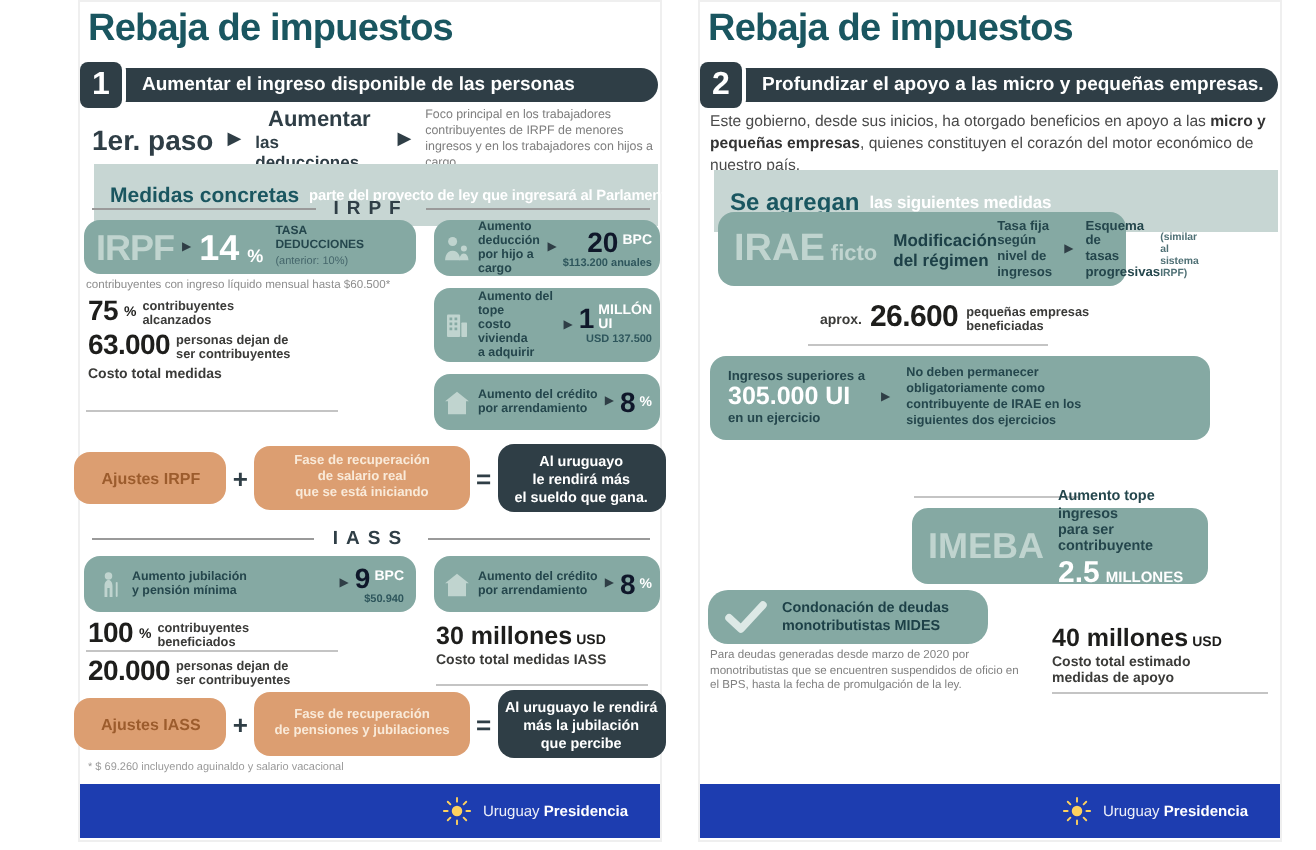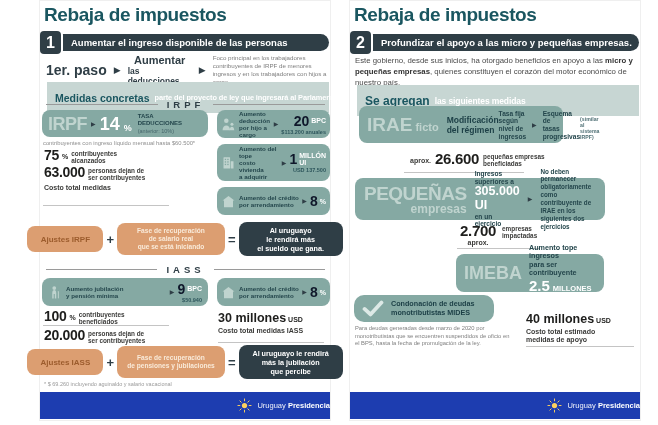--- a/index.html
+++ b/index.html
@@ -72,32 +72,32 @@
   .b-value .vrow { display:flex; align-items:center; gap:2px; }
   .b-val { font-size:14px; font-weight:bold; color:#0f172a; line-height:1; }
   .b-unit { font-size:7px; font-weight:bold; color:#fff; line-height:1; }
   .b-unit-col { display:flex; flex-direction:column; font-size:7px; font-weight:bold; color:#fff; line-height:1; }
   .b-sub { font-size:5.5px; color:#2e565c; font-weight:bold; margin-top:1px; }
 
   .equation { position:absolute; left:2px; width:286px; display:flex; align-items:center; justify-content:center; gap:3px; }
   .eq-a { background:#dc9e71; border-radius:8px; width:76px; height:26px; display:flex; align-items:center; justify-content:center; font-size:8px; font-weight:bold; color:#9c5c2d; flex-shrink:0; text-align:center; }
   .eq-op { font-size:13px; font-weight:bold; color:#2f3e46; }
   .eq-b { background:#dc9e71; border-radius:8px; width:108px; height:32px; display:flex; flex-direction:column; align-items:center; justify-content:center; font-size:6.6px; font-weight:bold; color:#f9ead9; line-height:1.25; flex-shrink:0; text-align:center; }
-  .eq-result { background:#2f3e46; border-radius:8px; width:104px; height:34px; display:flex; flex-direction:column; align-items:center; justify-content:center; font-size:7.2px; font-weight:bold; color:#fff; line-height:1.25; flex-shrink:0; text-align:center; }
+  .eq-result { background:#2f3e46; border-radius:8px; width:84px; height:34px; display:flex; flex-direction:column; align-items:center; justify-content:center; font-size:7.2px; font-weight:bold; color:#fff; line-height:1.25; flex-shrink:0; text-align:center; }
   #eq1 { top:221px; }
   #eq2 { top:344px; }
   #divider-irpf { top:98px; }
   #divider-iass { top:263px; }
 
   #iass-box-1 { top:277px; left:2px; width:166px; height:28px; padding:0 6px; gap:3px; }
   #iass-box-2 { top:277px; left:177px; width:113px; height:28px; padding:0 4px; gap:3px; }
 
   .footnote { position:absolute; top:380px; left:4px; font-size:5.5px; color:#9a9a9a; }
 
-  .panel-footer { position:absolute; top:391px; left:0; width:290px; height:27px; background:#1d3db0; display:flex; align-items:center; justify-content:flex-end; padding-right:0; gap:5px; }
+  .panel-footer { position:absolute; top:391px; left:0; width:290px; height:27px; background:#1d3db0; display:flex; align-items:center; justify-content:flex-end; padding-right:16px; gap:5px; }
   .sun-icon { width:15px; height:15px; color:#ffd25e; display:block; }
   .sun-icon svg { width:100%; height:100%; display:block; }
   .brand { font-size:7.5px; color:#fff; }
   .brand-light { font-weight:normal; opacity:.92; }
   .brand-bold { font-weight:bold; }
 
   
   .intro { position:absolute; top:55px; left:5px; width:281px; font-size:7.8px; color:#4a4a4a; line-height:1.4; }
   .intro b { color:#333; }
   #bar-right { top:84px; }
@@ -451,43 +451,29 @@
     <span class="stat-prefix">aprox.</span>
     <span class="stat-bigval">26.600</span>
     <span class="stat-lines">
       <span>pequeñas empresas</span>
       <span>beneficiadas</span>
     </span>
   </div>
   <div class="hairline" style="top:171px;left:54px;width:120px"></div>
 
   <div class="teal-box peq-box">
-    <span class="peq-label">
-      <span class="ghost main">PEQUEÑAS</span>
-      <span class="sub">empresas</span>
-    </span>
     <span class="peq-from">
       <span class="t">Ingresos superiores a</span>
       <span class="v">305.000 UI</span>
       <span class="t">en un ejercicio</span>
     </span>
     <span class="arrow arrow-sm"></span>
     <span class="peq-to">No deben permanecer obligatoriamente como contribuyente de IRAE en los siguientes dos ejercicios</span>
   </div>
 
-  <div class="stat-2700">
-    <span class="v-col">
-      <span class="stat-bigval">2.700</span>
-      <span class="stat-prefix">aprox.</span>
-    </span>
-    <span class="stat-lines">
-      <span>empresas</span>
-      <span>impactadas</span>
-    </span>
-  </div>
   <div class="hairline" style="top:247px;left:107px;width:82px"></div>
 
   <div class="teal-box imeba-box">
     <span class="ghost">IMEBA</span>
     <span class="imeba-col">
       <span class="t">Aumento tope ingresos</span>
       <span class="t">para ser contribuyente</span>
       <span class="imeba-vrow">
         <span class="imeba-val">2.5</span>
         <span class="imeba-unit">MILLONES UI</span>

